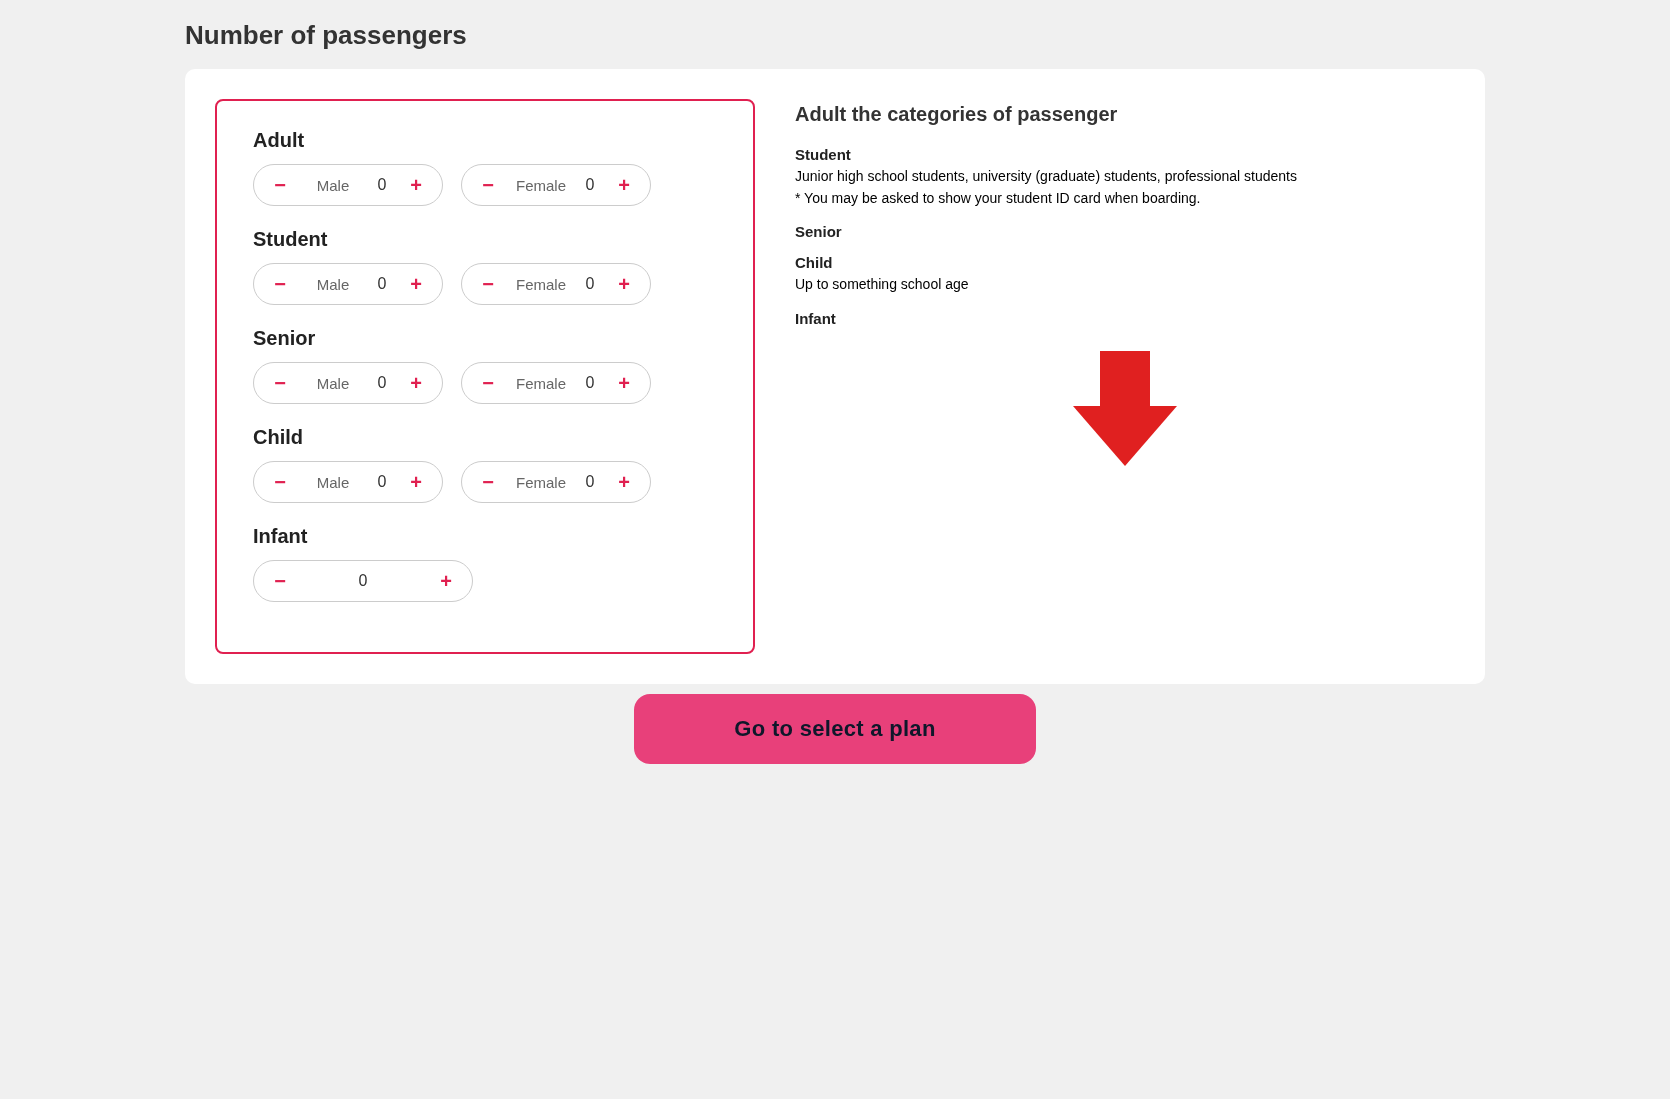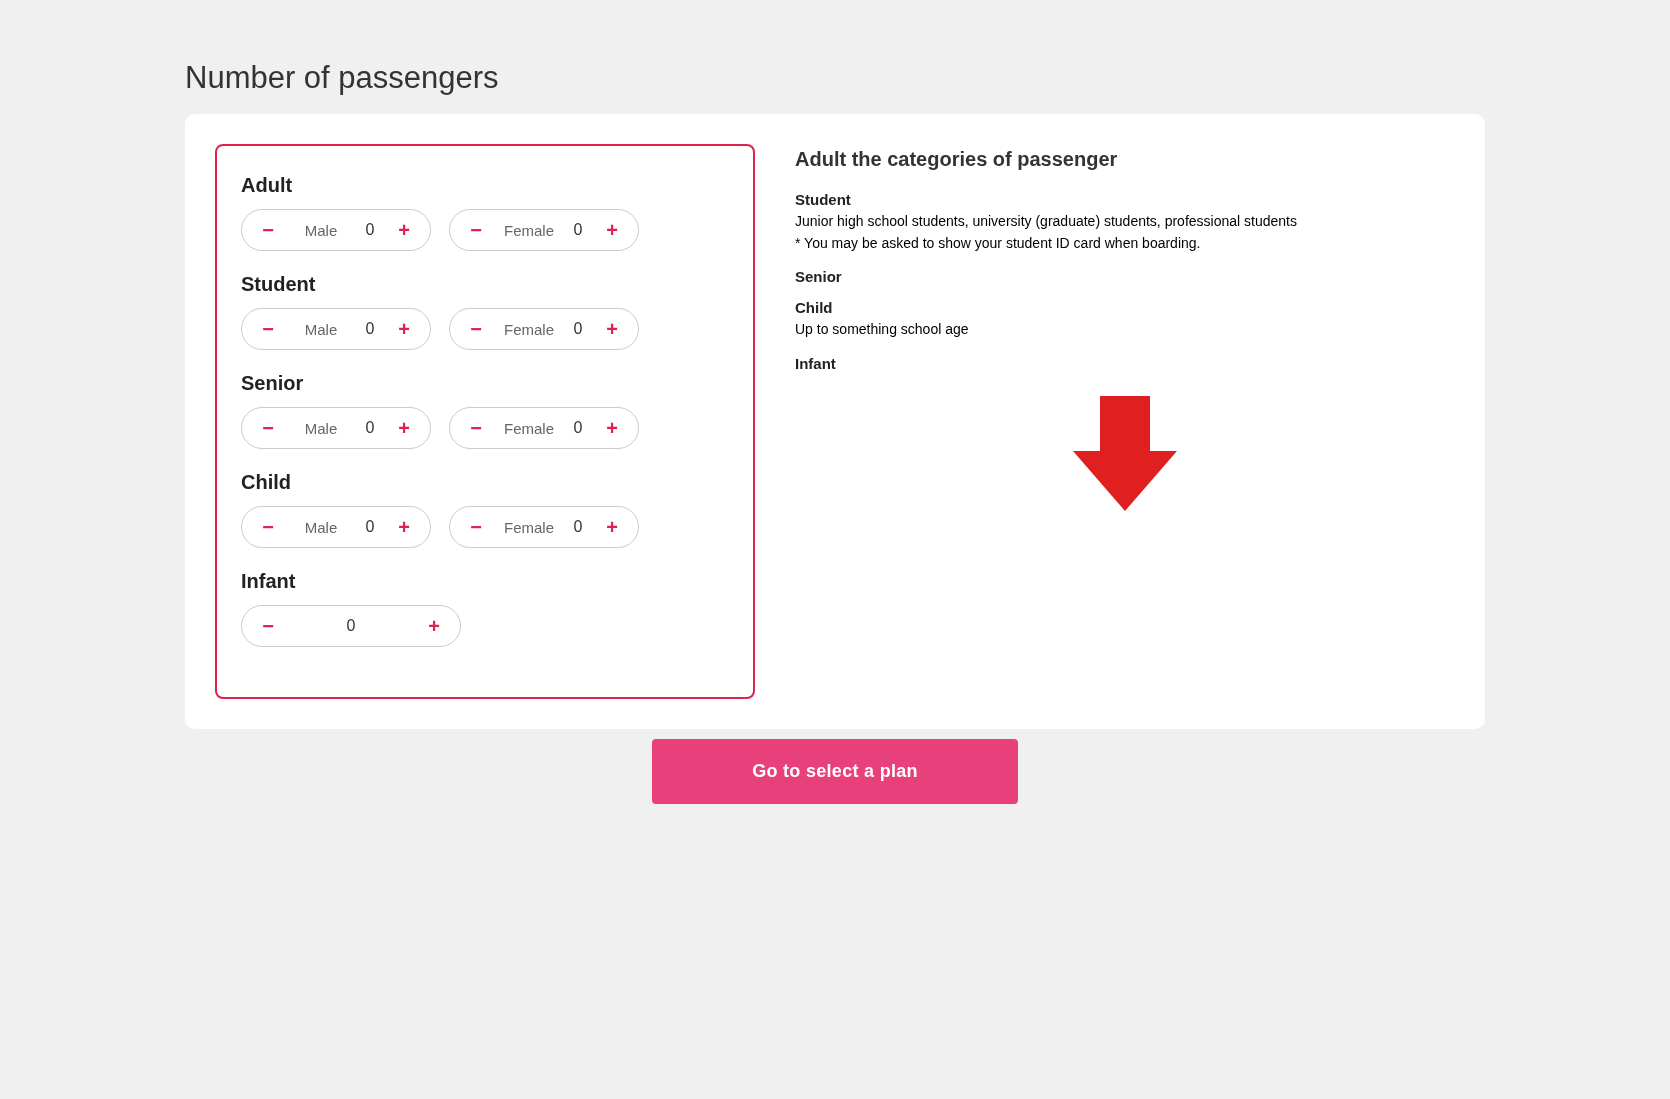--- a/index.html
+++ b/index.html
@@ -6,42 +6,41 @@
 
     body {
       background: #f0f0f0;
       font-family: -apple-system, BlinkMacSystemFont, 'Segoe UI', sans-serif;
       padding: 20px;
       min-height: 1099px;
       width: 1670px;
     }
 
     .page-title {
-      font-size: 31px;
-      font-weight: 400;
+      font-size: 26px;
+      font-weight: 700;
       color: #333;
       margin-bottom: 18px;
-      margin-top: 40px;
     }
 
     .main-card {
       background: #fff;
       border-radius: 10px;
       padding: 30px;
       display: flex;
       gap: 40px;
       width: 100%;
       max-width: 1300px;
       margin: 0 auto;
     }
 
     .left-panel {
       border: 2.5px solid #e02050;
       border-radius: 8px;
-      padding: 28px 24px;
+      padding: 28px 36px;
       flex: 0 0 540px;
       min-width: 0;
     }
 
     .category-section {
       margin-bottom: 22px;
     }
 
     .category-title {
       font-size: 20px;
@@ -157,25 +156,25 @@
 
     .cta-container {
       display: flex;
       justify-content: center;
       margin-top: 10px;
       padding-bottom: 20px;
     }
 
     .cta-button {
       background: #e8407a;
-      color: #ffffff;
-      font-size: 18px;
+      color: #0f172a;
+      font-size: 22px;
       font-weight: 700;
       border: none;
-      border-radius: 4px;
+      border-radius: 16px;
       padding: 22px 100px;
       cursor: pointer;
       letter-spacing: 0.3px;
     }
 
     .outer-wrapper {
       max-width: 1300px;
       margin: 0 auto;
     }
   </style>

